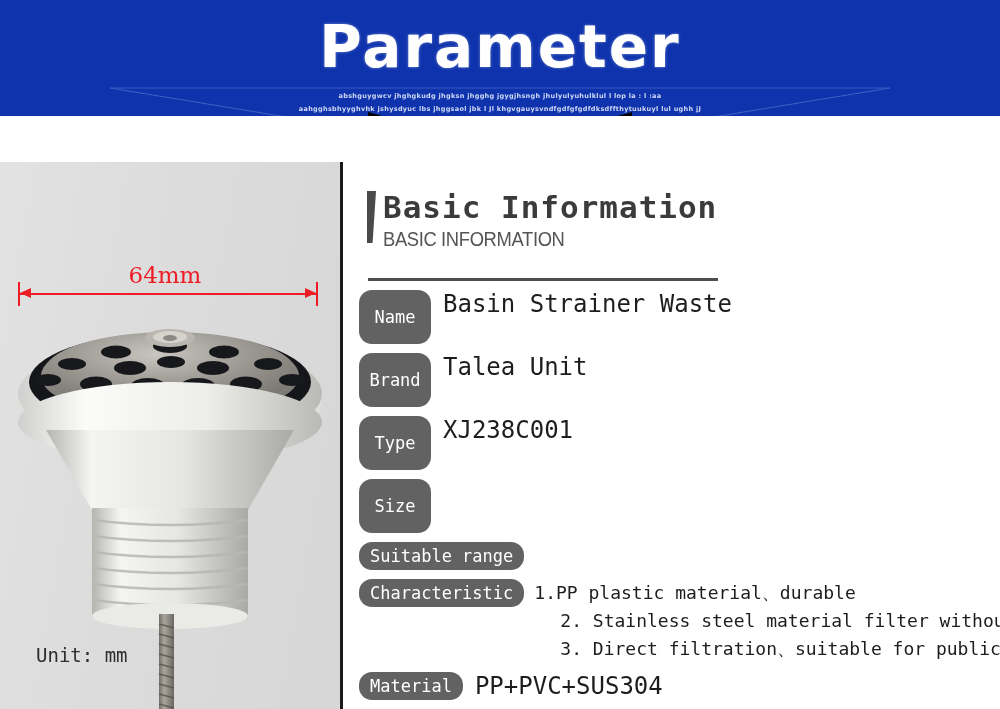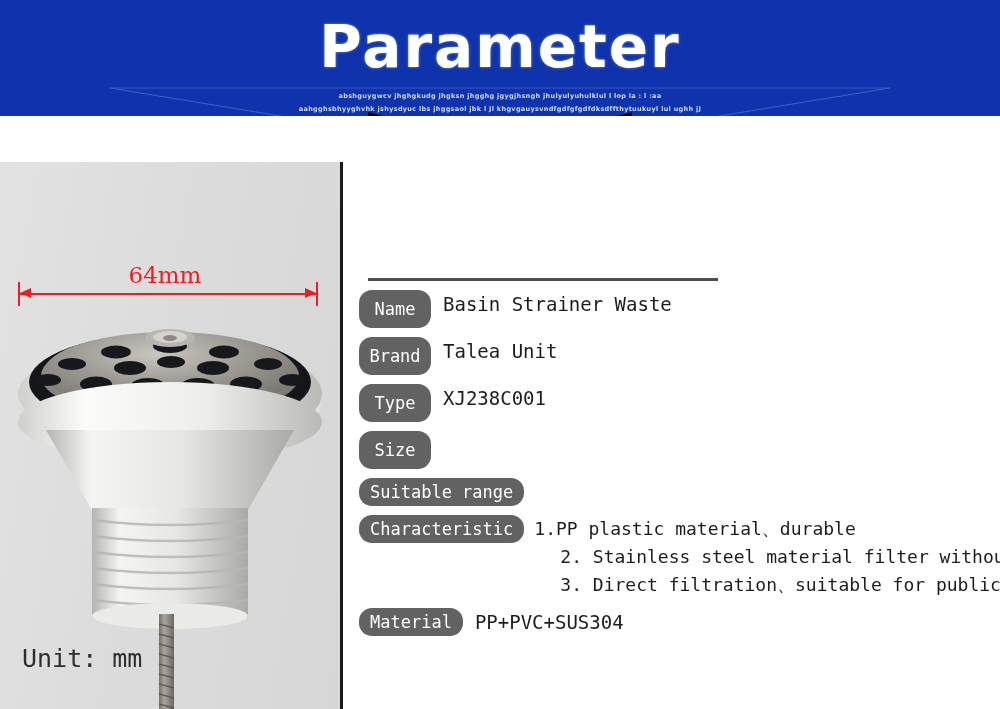--- a/index.html
+++ b/index.html
@@ -34,42 +34,42 @@
   .dim-line{position:absolute;left:18px;top:131px;width:300px;height:2px;background:#ee1c25;}
   .dim-cap{position:absolute;top:120px;width:2px;height:24px;background:#ee1c25;}
   .dim-cap.l{left:18px;} .dim-cap.r{left:316px;}
   .dim-arrow{position:absolute;top:126px;width:0;height:0;border-top:5px solid transparent;
     border-bottom:5px solid transparent;}
   .dim-arrow.l{left:20px;border-right:11px solid #ee1c25;}
   .dim-arrow.r{left:305px;border-left:11px solid #ee1c25;}
 
   
   .product{position:absolute;left:8px;top:140px;width:324px;height:420px;}
-  .unit{position:absolute;left:22px;top:482px;color:#2e2e2e;font-size:25px;
+  .unit{position:absolute;left:36px;top:482px;color:#2e2e2e;font-size:19px;
     font-family:"DejaVu Sans Mono",monospace;}
 
   
   .h-wrap{position:absolute;left:22px;top:26px;}
   .h-bar{position:absolute;left:0;top:3px;width:9px;height:52px;background:#4a4a4a;
     clip-path:polygon(0 0,100% 0,62% 100%,0 100%);}
   .h-main{margin:0 0 0 16px;color:#3b3b3b;font-family:"DejaVu Sans Mono",monospace;
     font-weight:bold;font-size:31px;line-height:38px;letter-spacing:1px;white-space:nowrap;}
   .h-sub{margin:0 0 0 16px;color:#555;font-family:"Liberation Sans",sans-serif;
     font-size:20px;line-height:26px;letter-spacing:-.4px;transform:scaleX(.92);
     transform-origin:left center;white-space:nowrap;}
   .rule{position:absolute;left:23px;top:116px;width:350px;height:3px;background:#4e4e4e;}
 
   
   .rows{position:absolute;left:14px;top:128px;width:641px;}
   .row{position:relative;display:flex;align-items:flex-start;margin-bottom:9px;}
   .pill{display:inline-block;background:#626262;color:#fff;border-radius:13px;
     font-family:"DejaVu Sans Mono",monospace;font-size:17px;line-height:26px;
     padding:1px 11px;white-space:nowrap;box-sizing:border-box;text-align:center;}
-  .pill.w-sm{width:72px;padding:6px 6px;}
-  .val{color:#1d1d1d;font-family:"DejaVu Sans Mono",monospace;font-size:19px;
+  .pill.w-sm{width:72px;padding:14px 6px;}
+  .val{color:#1d1d1d;font-family:"DejaVu Sans Mono",monospace;font-size:24px;
     line-height:28px;margin-left:12px;white-space:nowrap;}
   .val.small{font-size:17.5px;}
   .val.tight{margin-left:8px;}
   .sub-line{color:#1d1d1d;font-family:"DejaVu Sans Mono",monospace;font-size:18px;
     line-height:28px;white-space:nowrap;}
   .char-lines{margin-left:10px;}
   .char-lines .sub-line.i2{padding-left:26px;}
   .char-lines .sub-line.i3{padding-left:26px;}
 </style>
 </head>
@@ -191,20 +191,25 @@
           <line x1="151" y1="402" x2="166" y2="406"></line>
             <line x1="151" y1="412" x2="166" y2="416"></line>
         </g>
       </svg>
 
       <div class="unit">Unit: mm</div>
     </div>
 
     <div class="right-panel">
 
+      <div class="h-wrap">
+        <div class="h-bar"></div>
+        <div class="h-main">Basic Information</div>
+        <div class="h-sub">BASIC INFORMATION</div>
+      </div>
       <div class="rule"></div>
 
       <div class="rows">
 
         <div class="row">
           <span class="pill w-sm">Name</span>
           <span class="val">Basin Strainer Waste</span>
         </div>
 
         <div class="row">

